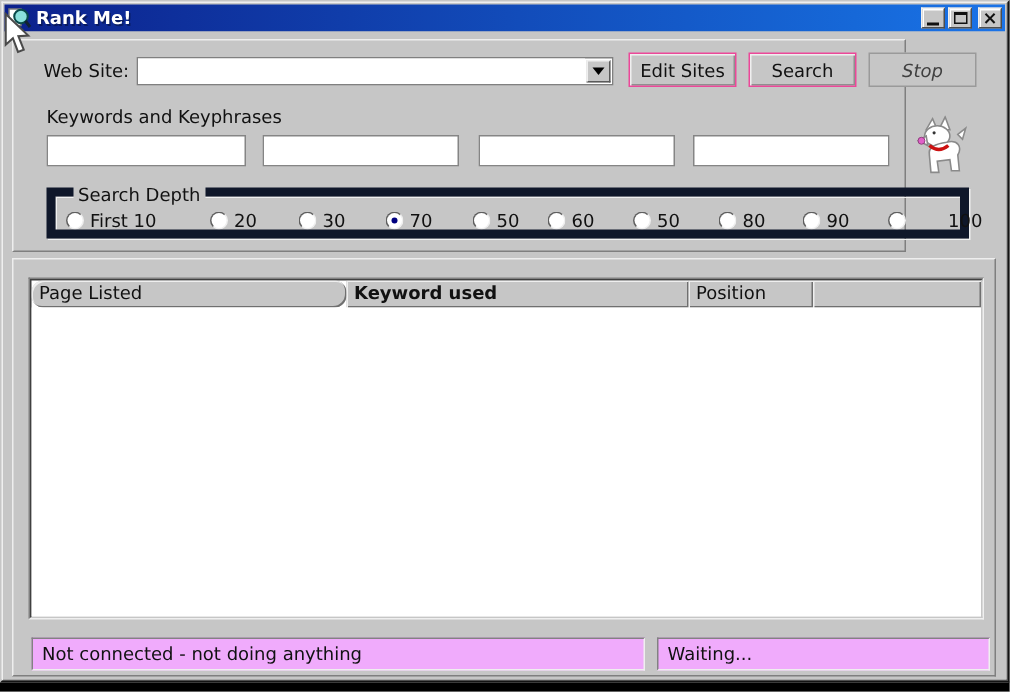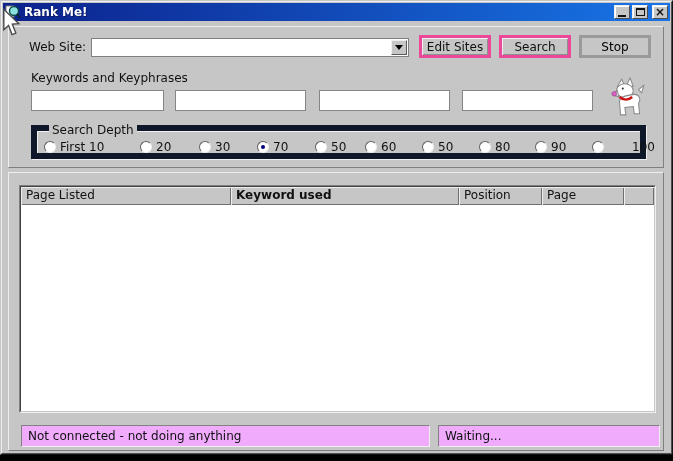--- a/index.html
+++ b/index.html
@@ -43,21 +43,21 @@
     display:flex; align-items:center; justify-content:center;
     cursor:default;
   }
   .tb-btn.close { margin-left:4px; }
   .glyph-min { width:8px; height:2px; background:#111; margin-top:7px; }
   .glyph-max { width:9px; height:8px; border:1px solid #111; border-top:2px solid #111; background:transparent; }
   .glyph-close { font-weight:bold; font-size:12px; line-height:10px; color:#111; font-family:"DejaVu Sans",sans-serif; }
   .client { position:relative; flex:1; background:#c6c6c6; }
 
   .raised { border:1px solid; border-color:#eeeeee #7f7f7f #7f7f7f #eeeeee; background:#c6c6c6; }
-  .panel-top   { position:absolute; left:5px; top:5px;   width:656px; height:142px; }
+  .panel-top   { position:absolute; left:5px; top:5px;   width:596px; height:142px; }
   .panel-bottom{ position:absolute; left:5px; top:151px; width:656px; height:279px; }
 
   .lbl { position:absolute; white-space:nowrap; color:#111; }
 
   .combo {
     position:absolute; left:82px; top:11px; width:318px; height:19px;
     background:#fff; border:1px solid #808080; display:flex;
   }
   .combo input {
     flex:1; border:none; outline:none; background:#fff;
@@ -66,26 +66,26 @@
   .combo-btn {
     width:16px; height:15px; margin:1px; flex:none; background:#c6c6c6;
     border:1px solid; border-color:#efefef #5a5a5a #5a5a5a #efefef;
     display:flex; align-items:center; justify-content:center;
   }
   .arrow-down { width:0; height:0; border:4px solid transparent; border-top:5px solid #000; margin-top:4px; }
 
   .btn {
     position:absolute; top:8px; width:72px; height:23px;
     background:#c6c6c6; color:#111;
-    border:3px solid #ec4899;
+    border:1px solid #ec4899;
     box-shadow:inset 1px 1px 0 #efefef, inset -1px -1px 0 #8f8f8f;
     font:12px "DejaVu Sans","Liberation Sans",sans-serif;
     display:flex; align-items:center; justify-content:center; cursor:default;
   }
-  .btn.disabled { border-color:#9a9a9a; color:#000000; box-shadow:none; }
+  .btn.disabled { border-color:#9a9a9a; color:#404040; box-shadow:none;font-style:italic; }
 
   .field {
     position:absolute; top:63px; height:21px;
     background:#fff; border:1px solid #858585;
     font:12px "DejaVu Sans","Liberation Sans",sans-serif; padding:0 3px;
     outline:none;
   }
 
   .groupbox {
     position:absolute; left:22px; top:98px; width:615px; height:34px;
@@ -241,24 +241,23 @@
                 <span class="rb"></span>
                 <span>100</span>
               </label>
         </div>
       </div>
 
       <div class="panel-bottom raised">
         <div class="listview">
           <div class="listview-inner">
             <div class="lv-header">
-              <div class="lv-col" style="width:210px;">Page Listed</div>
+              <div class="lv-col" style="width:210px;border-radius:8px;">Page Listed</div>
               <div class="lv-col" style="width:228px;font-weight:bold;">Keyword used</div>
               <div class="lv-col" style="width:83px;">Position</div>
-              <div class="lv-col" style="width:82px;">Page</div>
               <div class="lv-col" style="flex:1;"></div>
             </div>
             <div class="lv-body"></div>
           </div>
         </div>
         <div class="statusbox" style="left:12px; width:409px;">Not connected - not doing anything</div>
         <div class="statusbox" style="left:429px; width:222px;">Waiting...</div>
       </div>
 
     </div>

